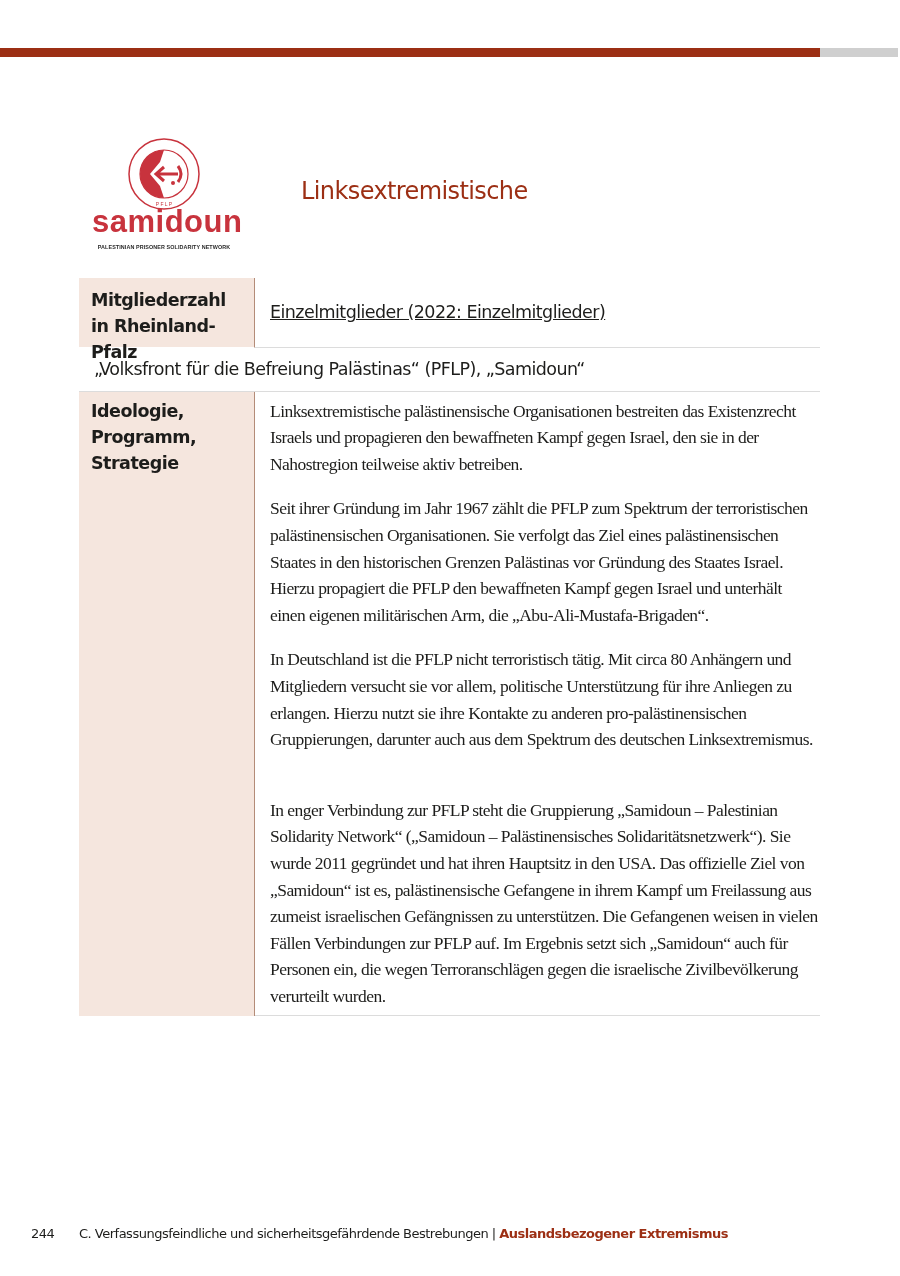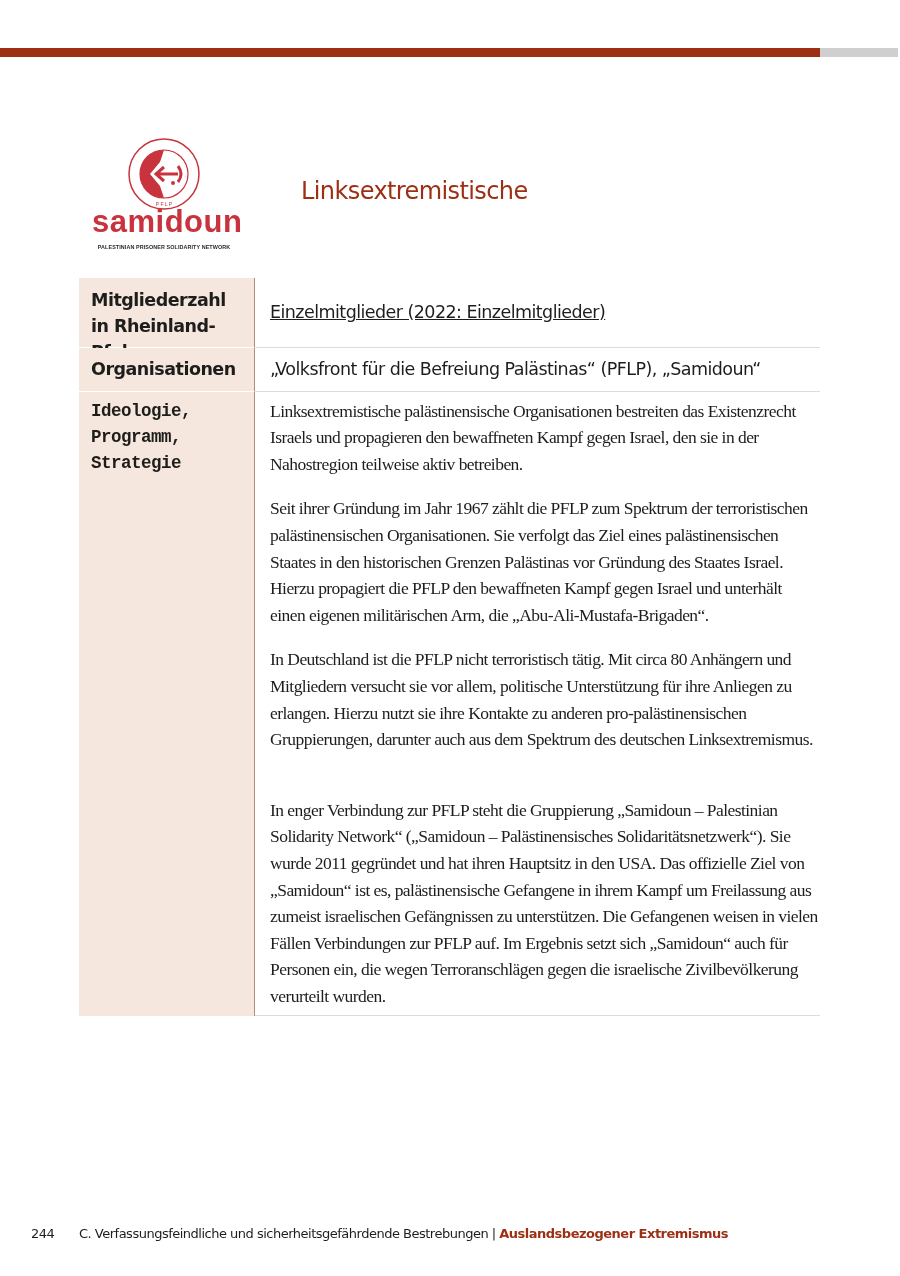--- a/index.html
+++ b/index.html
@@ -27,21 +27,21 @@
   .label-cell { width: 176px; background: #f5e6de; border-right: 1.5px solid #b48c78; box-sizing: border-box;
                 padding: 9px 12px; font-weight: bold; font-size: 17.5px; line-height: 26px; color: #1d1d1b; letter-spacing: -0.5px; }
   .value-cell { flex: 1; padding: 9px 0 9px 15px; font-size: 17.5px; line-height: 26.6px; color: #1d1d1b; letter-spacing: -0.55px;
                 border-bottom: 1.5px solid #dcdcdc; }
   .row.r1 .label-cell, .row.r1 .value-cell { height: 70px; box-sizing: border-box; }
   .row.r1 .value-cell { display: flex; align-items: center; text-decoration: underline; }
   .row.r1 .label-cell { border-bottom: 1.5px solid #ffffff; }
   .row.r2 .label-cell { border-bottom: 1.5px solid #ffffff; padding-top: 8px; padding-bottom: 8px; }
   .row.r2 .value-cell { padding-top: 8px; padding-bottom: 8px; }
   .row.r3 .value-cell { padding-top: 6px; padding-bottom: 6px; font-family: Liberation Serif, serif; }
-  .row.r3 .label-cell { padding-top: 6px; font-family: Liberation Mono, monospace; }
+  .row.r3 .label-cell { padding-top: 6px; }
   .para { margin: 0 0 18px 0; }
   .para:last-child { margin-bottom: 0; margin-top: 44px; }
 
   .footer { position: absolute; top: 1224px; left: 31px; font-size: 13px; line-height: 20px; color: #1d1d1b; letter-spacing: -0.5px; white-space: nowrap; }
   .footer .page-num { display: inline-block; width: 48px; }
   .footer .section-accent { color: #9c2f14; font-weight: bold; }
 </style>
 </head>
 <body>
 
@@ -67,21 +67,20 @@
 <div class="title">
   <div>Linksextremistische</div>
 </div>
 
 <div class="info-table">
   <div class="row r1">
     <div class="label-cell">Mitgliederzahl in Rheinland-Pfalz</div>
     <div class="value-cell">Einzelmitglieder (2022: Einzelmitglieder)</div>
   </div>
   <div class="row r2">
-    <div class="label-cell">Organisationen</div>
     <div class="value-cell">„Volksfront für die Befreiung Palästinas“ (PFLP), „Samidoun“</div>
   </div>
   <div class="row r3">
     <div class="label-cell">Ideologie, Programm, Strategie</div>
     <div class="value-cell">
       <p class="para">Linksextremistische palästinensische Organisationen bestrei­ten das Existenzrecht Israels und propagieren den bewaffneten Kampf gegen Israel, den sie in der Nahostregion teilweise aktiv betreiben.</p>
       <p class="para">Seit ihrer Gründung im Jahr 1967 zählt die PFLP zum Spektrum der terroristischen palästinensischen Organisationen. Sie ver­folgt das Ziel eines palästinensischen Staates in den historischen Grenzen Palästinas vor Gründung des Staates Israel. Hierzu propagiert die PFLP den bewaffneten Kampf gegen Israel und unterhält einen eigenen militärischen Arm, die „Abu-Ali-Musta­fa-Brigaden“.</p>
       <p class="para">In Deutschland ist die PFLP nicht terroristisch tätig. Mit circa 80 Anhängern und Mitgliedern versucht sie vor allem, politische Unterstützung für ihre Anliegen zu erlangen. Hierzu nutzt sie ihre Kontakte zu anderen pro-palästinensischen Gruppierungen, dar­unter auch aus dem Spektrum des deutschen Linksextremismus.</p>
       <p class="para">In enger Verbindung zur PFLP steht die Gruppierung „Samidoun – Palestinian Solidarity Network“ („Samidoun – Palästinensisches Solidaritätsnetzwerk“). Sie wurde 2011 gegründet und hat ihren Hauptsitz in den USA. Das offizielle Ziel von „Samidoun“ ist es, palästinensische Gefangene in ihrem Kampf um Freilassung aus zumeist israelischen Gefängnissen zu unterstützen. Die Ge­fangenen weisen in vielen Fällen Verbindungen zur PFLP auf. Im Ergebnis setzt sich „Samidoun“ auch für Personen ein, die wegen Terroranschlägen gegen die israelische Zivilbevölkerung ver­urteilt wurden.</p>
     </div>

